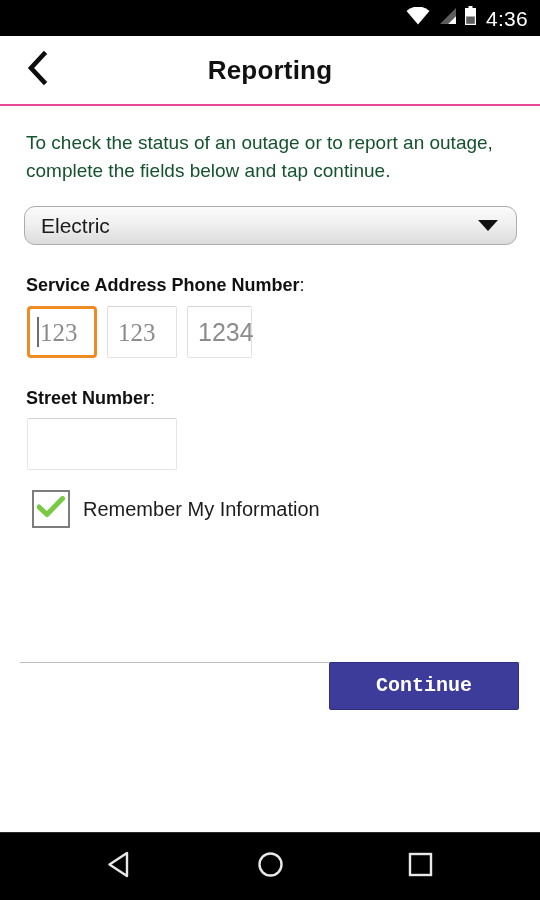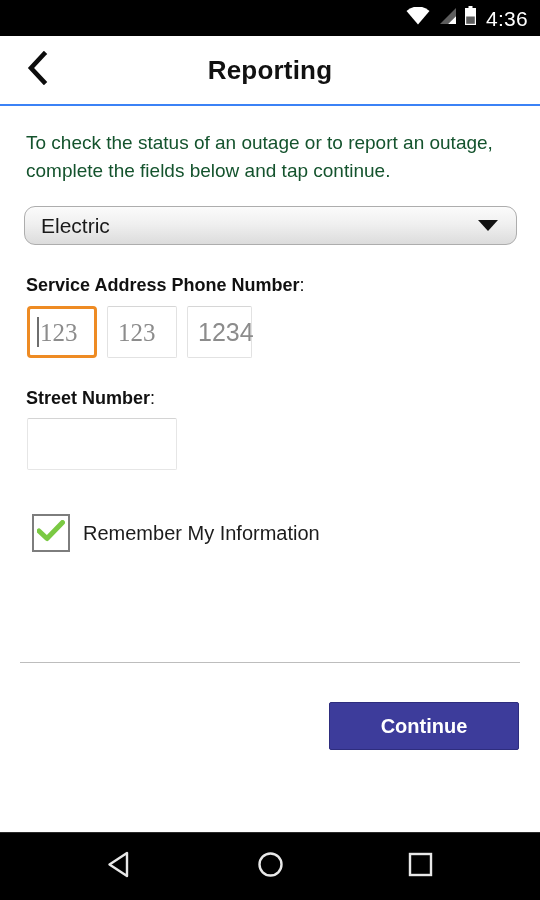--- a/index.html
+++ b/index.html
@@ -49,21 +49,21 @@
     letter-spacing: 0.3px;
     margin-left: 9px;
     line-height: 1;
   }
 
   
   .appbar {
     position: relative;
     height: 68px;
     background: #ffffff;
-    border-bottom: 2px solid #3b82f6;
+    border-bottom: 2px solid #ec4899;
     flex: 0 0 auto;
     display: flex;
     align-items: center;
   }
   .back-btn {
     position: absolute;
     left: 14px;
     top: 50%;
     transform: translateY(-50%);
     width: 46px;
@@ -185,21 +185,21 @@
     font-size: 21px;
     color: #1a1a1a;
     padding-left: 8px;
     cursor: text;
   }
 
   
   .check-row {
     display: flex;
     align-items: center;
-    margin: 44px 0 0 12px;
+    margin: 20px 0 0 12px;
     cursor: pointer;
     width: 310px;
     text-align: right;
   }
   .checkbox {
     width: 38px;
     height: 38px;
     box-sizing: border-box;
     border: 2px solid #7d7d7d;
     background: #ffffff;
@@ -219,21 +219,22 @@
     position: absolute;
     left: 20px;
     right: 20px;
     top: 556px;
     height: 1px;
     background: #bdbdbd;
   }
   .btn-row {
     position: absolute;
     right: 21px;
-    top: 596px;
+    top: 556px;
+    font-family: Liberation Mono, monospace;
   }
   .continue-btn {
     background: #3d3c9b;
     border: 1px solid #2e2d7e;
     color: #ffffff;
     font-size: 20px;
     font-weight: bold;
     padding: 0 24px;
     height: 46px;
     line-height: 46px;

